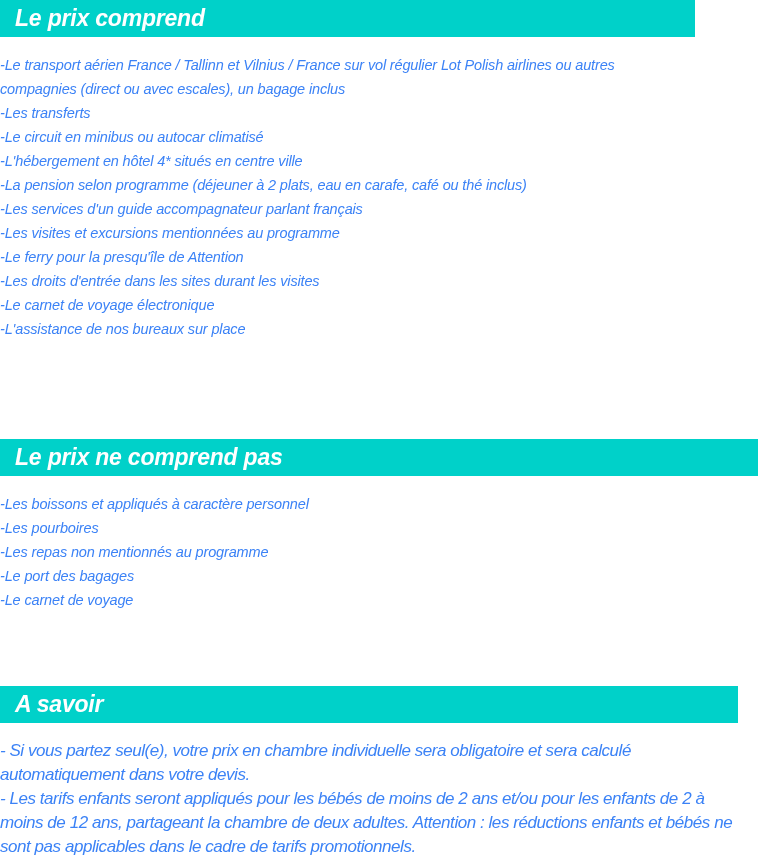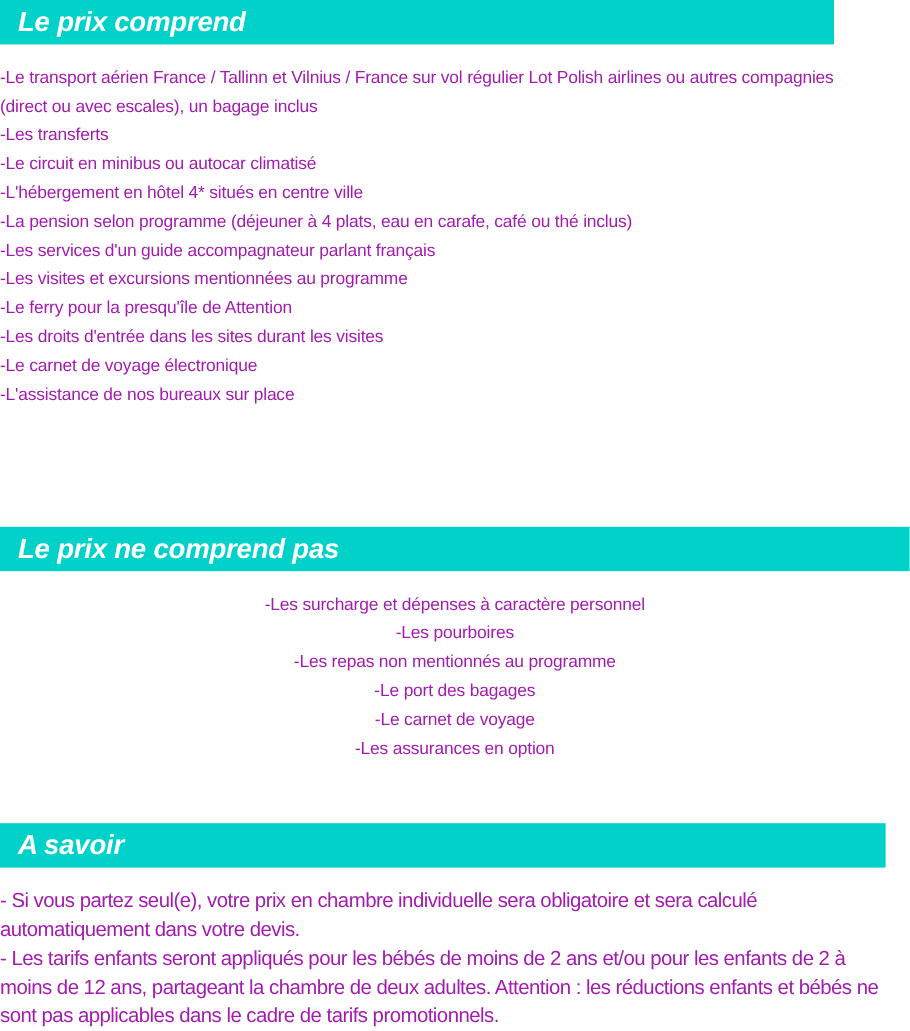--- a/index.html
+++ b/index.html
@@ -27,69 +27,69 @@
     font-weight: bold;
     font-size: 23px;
     letter-spacing: -0.2px;
   }
   .section-list {
     margin: 0;
     padding: 0;
     list-style: none;
   }
   .section-list li {
+    font-style: italic;
     font-size: 14.5px;
     line-height: 24px;
-    color: #a21caf;
+    color: #3b82f6;
     letter-spacing: -0.15px;
   }
   .narrow li {
     font-size: 17px;
     letter-spacing: -0.45px;
   }
   #sec1 { position: absolute; top: 0; left: 0; width: 695px; }
   #sec1 .section-list { margin-top: 16px; }
-  #sec2 { position: absolute; top: 439px; left: 0; width: 758px; text-align: center; }
+  #sec2 { position: absolute; top: 439px; left: 0; width: 758px; }
   #sec2 .section-list { margin-top: 16px; }
   #sec3 { position: absolute; top: 686px; left: 0; width: 738px; }
   #sec3 .section-list { margin-top: 16px; }
 </style>
 </head>
 <body>
 
 <div id="sec1">
   <div class="section-header">
     <span class="section-title">Le prix comprend</span>
   </div>
   <ul class="section-list">
     <li>-Le transport aérien France / Tallinn et Vilnius  / France sur vol régulier Lot Polish airlines ou autres compagnies (direct ou avec escales), un bagage inclus</li>
     <li>-Les transferts</li>
     <li>-Le circuit en minibus ou autocar climatisé</li>
     <li>-L'hébergement en hôtel 4* situés en centre ville</li>
-    <li>-La pension selon programme (déjeuner à 4 plats, eau en carafe, café ou thé inclus)</li>
+    <li>-La pension selon programme (déjeuner à 2 plats, eau en carafe, café ou thé inclus)</li>
     <li>-Les services d'un guide accompagnateur parlant français</li>
     <li>-Les visites et excursions mentionnées au programme</li>
     <li>-Le ferry pour la presqu'île de Attention</li>
     <li>-Les droits d'entrée dans les sites durant les visites</li>
     <li>-Le carnet de voyage électronique</li>
     <li>-L'assistance de nos bureaux sur place</li>
   </ul>
 </div>
 
 <div id="sec2">
   <div class="section-header">
     <span class="section-title">Le prix ne comprend pas</span>
   </div>
   <ul class="section-list">
-    <li>-Les surcharge et dépenses à caractère personnel</li>
+    <li>-Les boissons et appliqués à caractère personnel</li>
     <li>-Les pourboires</li>
     <li>-Les repas non mentionnés au programme</li>
     <li>-Le port des bagages</li>
     <li>-Le carnet de voyage</li>
-    <li>-Les assurances en option</li>
   </ul>
 </div>
 
 <div id="sec3">
   <div class="section-header">
     <span class="section-title">A savoir</span>
   </div>
   <ul class="section-list narrow">
     <li>- Si vous partez seul(e), votre prix en chambre individuelle sera obligatoire et sera calculé automatiquement dans votre devis.</li>
     <li>- Les tarifs enfants seront appliqués pour les bébés de moins de 2 ans et/ou pour les enfants de 2 à moins de 12 ans, partageant la chambre de deux adultes. Attention : les réductions enfants et bébés ne sont pas applicables dans le cadre de tarifs promotionnels.</li>

